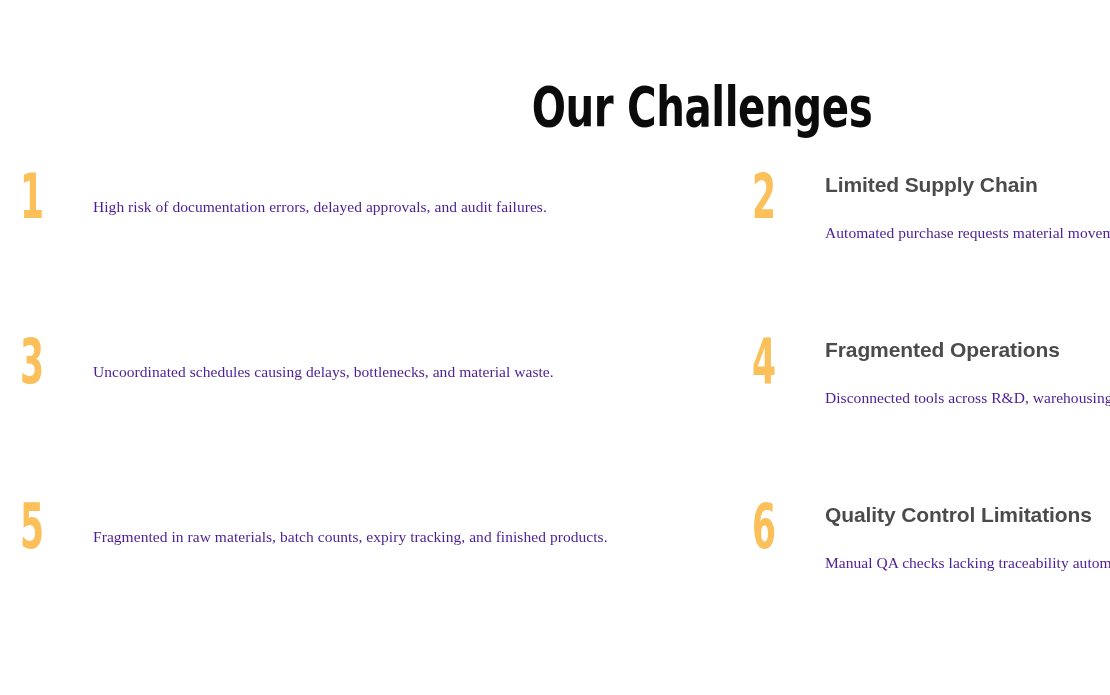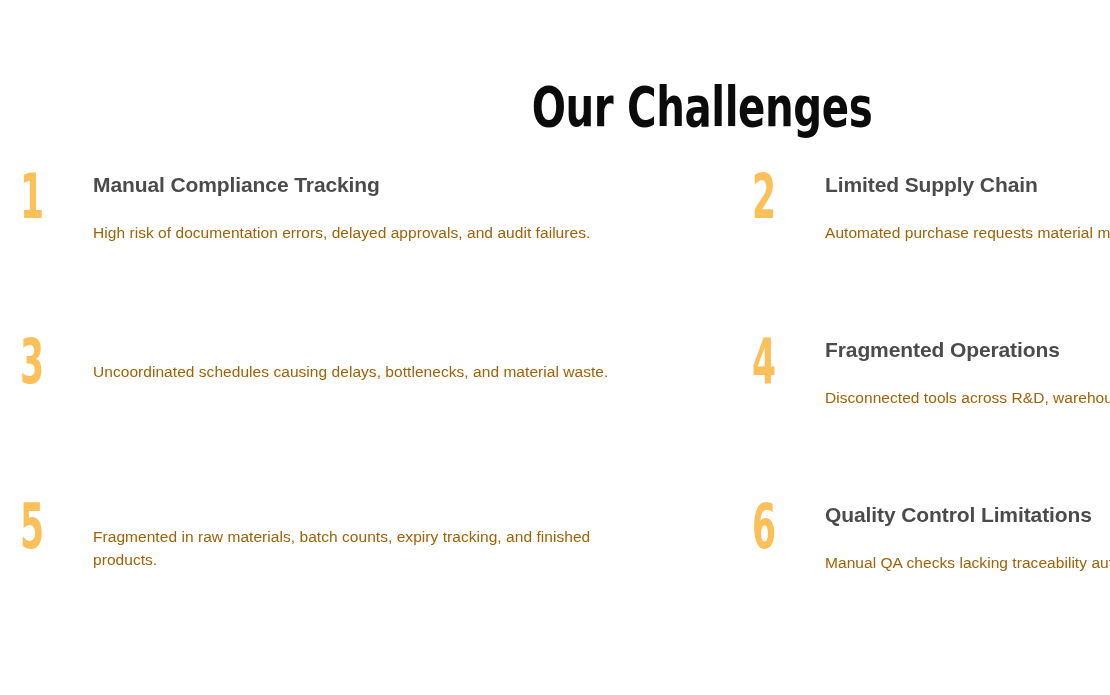--- a/index.html
+++ b/index.html
@@ -94,42 +94,41 @@
     font-size: 21px;
     line-height: 26px;
     color: #4b4b4b;
     letter-spacing: -0.1px;
     white-space: nowrap;
   }
 
   .item-desc {
     margin: 0;
     padding-top: 23px;
-    font-family: Liberation Sans, sans-serif;
+    font-family: Liberation Serif, serif;
     font-weight: 400;
     font-size: 15.5px;
     line-height: 23px;
-    color: #a16207;
+    color: #4c1d95;
     letter-spacing: 0.05px;
     max-width: 562px;
   }
 </style>
 </head>
 <body>
 
 <div class="slide">
 
   <h1 class="slide-title">Our Challenges</h1>
 
   <div class="items">
 
     <div class="item col-left row-1">
       <div class="item-num">1</div>
       <div class="item-body">
-        <h2 class="item-heading">Manual Compliance Tracking</h2>
         <p class="item-desc">High risk of documentation errors, delayed approvals, and audit failures.</p>
       </div>
     </div>
 
     <div class="item col-right row-1">
       <div class="item-num">2</div>
       <div class="item-body">
         <h2 class="item-heading">Limited Supply Chain</h2>
         <p class="item-desc">Automated purchase requests material movement.</p>
       </div>

